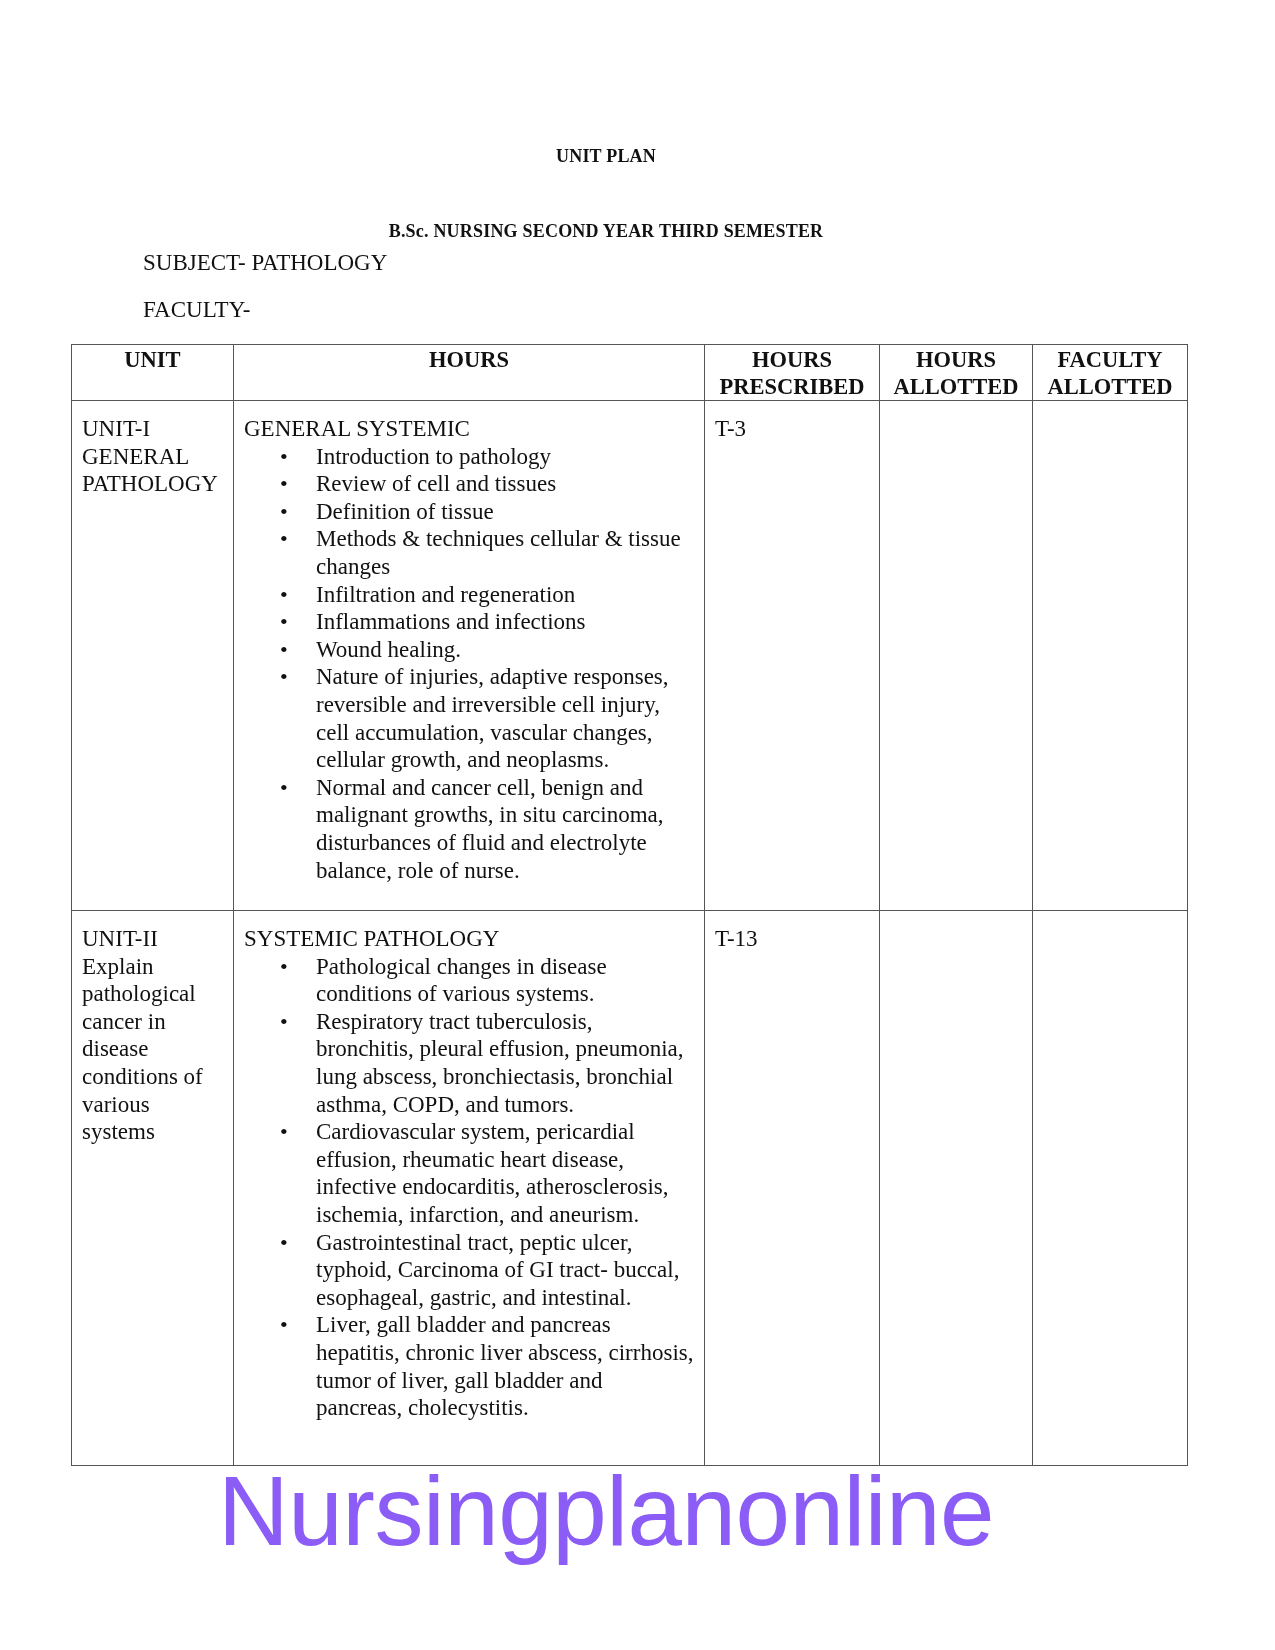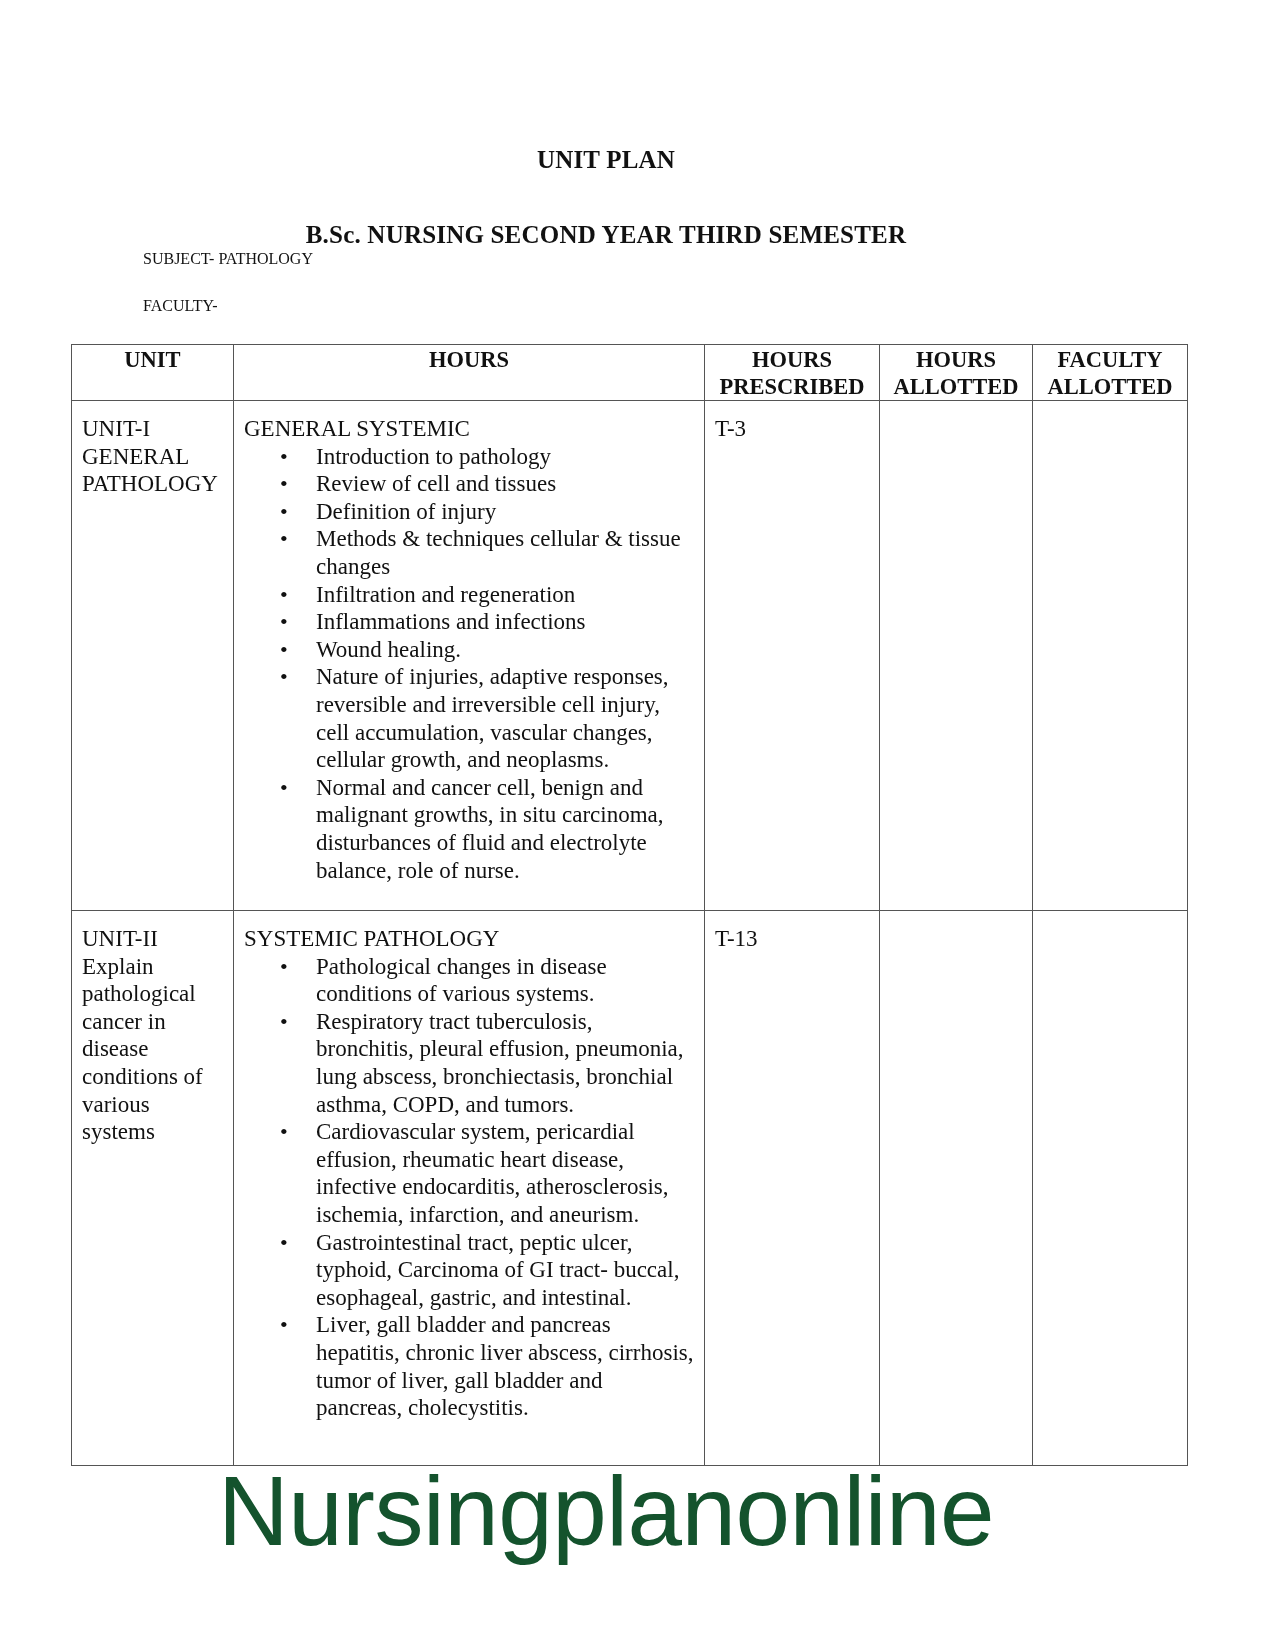--- a/index.html
+++ b/index.html
@@ -2,26 +2,26 @@
 <html><head>
 <meta charset="utf-8">
 <style>
   html, body { margin: 0; padding: 0; background: #ffffff; }
   body {
     width: 1275px; height: 1650px; position: relative; overflow: hidden;
     font-family: "Liberation Serif", "DejaVu Serif", serif; color: #111111;
   }
   .title {
     position: absolute; left: 0; width: 1212px; text-align: center;
-    font-weight: bold; font-size: 25px; letter-spacing: 0.2px;
+    font-weight: bold; font-size: 18px; letter-spacing: 0.2px;
   }
   #t1 { top: 146px; }
   #t2 { top: 197px; margin-top: 24px; }
   .meta {
-    position: absolute; left: 143px; font-size: 16px; text-align: right;
+    position: absolute; left: 143px; font-size: 23px; text-align: right;
   }
   #m1 { top: 250px; }
   #m2 { top: 297px; }
 
   table.plan {
     position: absolute; left: 71px; top: 344px;
     border-collapse: collapse; table-layout: fixed;
     width: 1116px; font-size: 23px; line-height: 27.6px;
   }
   table.plan th, table.plan td {
@@ -43,21 +43,21 @@
   tr.r2 td { height: 526px; }
   .heading { display: block; }
   ul.topics-list { list-style: none; margin: 0; padding: 0; }
   ul.topics-list li { position: relative; padding-left: 72px; }
   ul.topics-list li .bullet {
     position: absolute; left: 36px; top: 0; font-size: 22px;
   }
   .watermark {
     position: absolute; left: 0; width: 1212px; top: 1455px; text-align: center;
     font-family: "Liberation Sans", "DejaVu Sans", sans-serif;
-    font-size: 98px; color: #14532d; letter-spacing: -0.5px;
+    font-size: 98px; color: #8b5cf6; letter-spacing: -0.5px;
   }
 </style>
 </head>
 <body>
 
 <div class="title" id="t1">UNIT PLAN</div>
 <div class="title" id="t2">B.Sc. NURSING SECOND YEAR THIRD SEMESTER</div>
 <div class="meta" id="m1">SUBJECT- PATHOLOGY</div>
 <div class="meta" id="m2">FACULTY-</div>
 
@@ -92,21 +92,21 @@
         <td class="unit">
           <div>UNIT-I</div>
           <div>GENERAL</div>
           <div>PATHOLOGY</div>
         </td>
         <td class="topics">
           <span class="heading">GENERAL SYSTEMIC</span>
           <ul class="topics-list">
             <li><span class="bullet">•</span><span>Introduction to pathology</span></li>
             <li><span class="bullet">•</span><span>Review of cell and tissues</span></li>
-            <li><span class="bullet">•</span><span>Definition of injury</span></li>
+            <li><span class="bullet">•</span><span>Definition of tissue</span></li>
             <li><span class="bullet">•</span><span>Methods &amp; techniques cellular &amp; tissue changes</span></li>
             <li><span class="bullet">•</span><span>Infiltration and regeneration</span></li>
             <li><span class="bullet">•</span><span>Inflammations and infections</span></li>
             <li><span class="bullet">•</span><span>Wound healing.</span></li>
             <li><span class="bullet">•</span><span>Nature of injuries, adaptive responses, reversible and irreversible cell injury, cell accumulation, vascular changes, cellular growth, and neoplasms.</span></li>
             <li><span class="bullet">•</span><span>Normal and cancer cell, benign and malignant growths, in situ carcinoma, disturbances of fluid and electrolyte balance, role of nurse.</span></li>
           </ul>
         </td>
         <td class="hours">T-3</td>
         <td></td>

